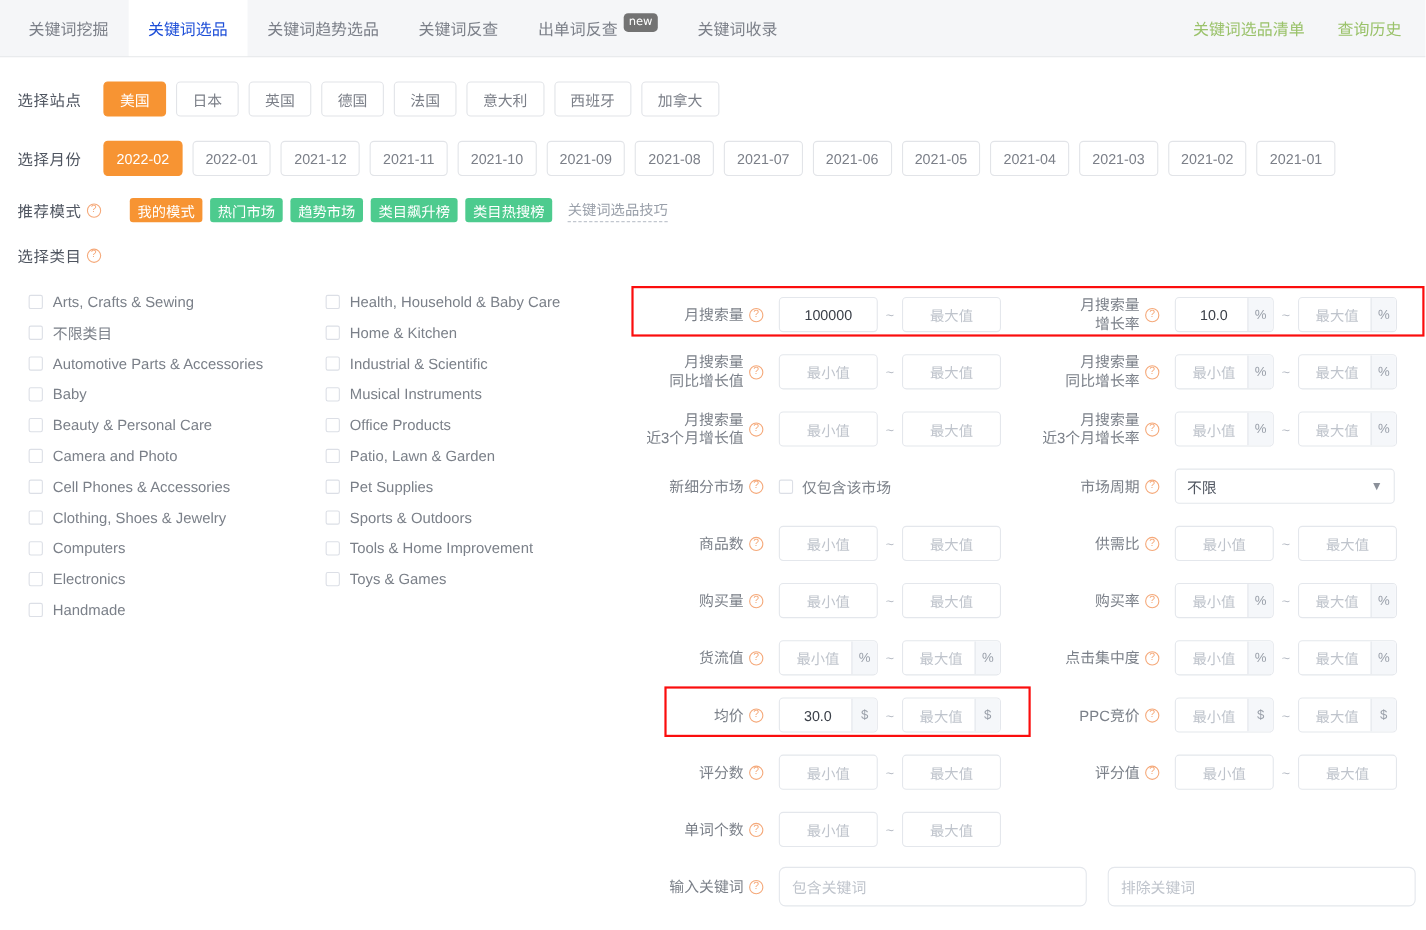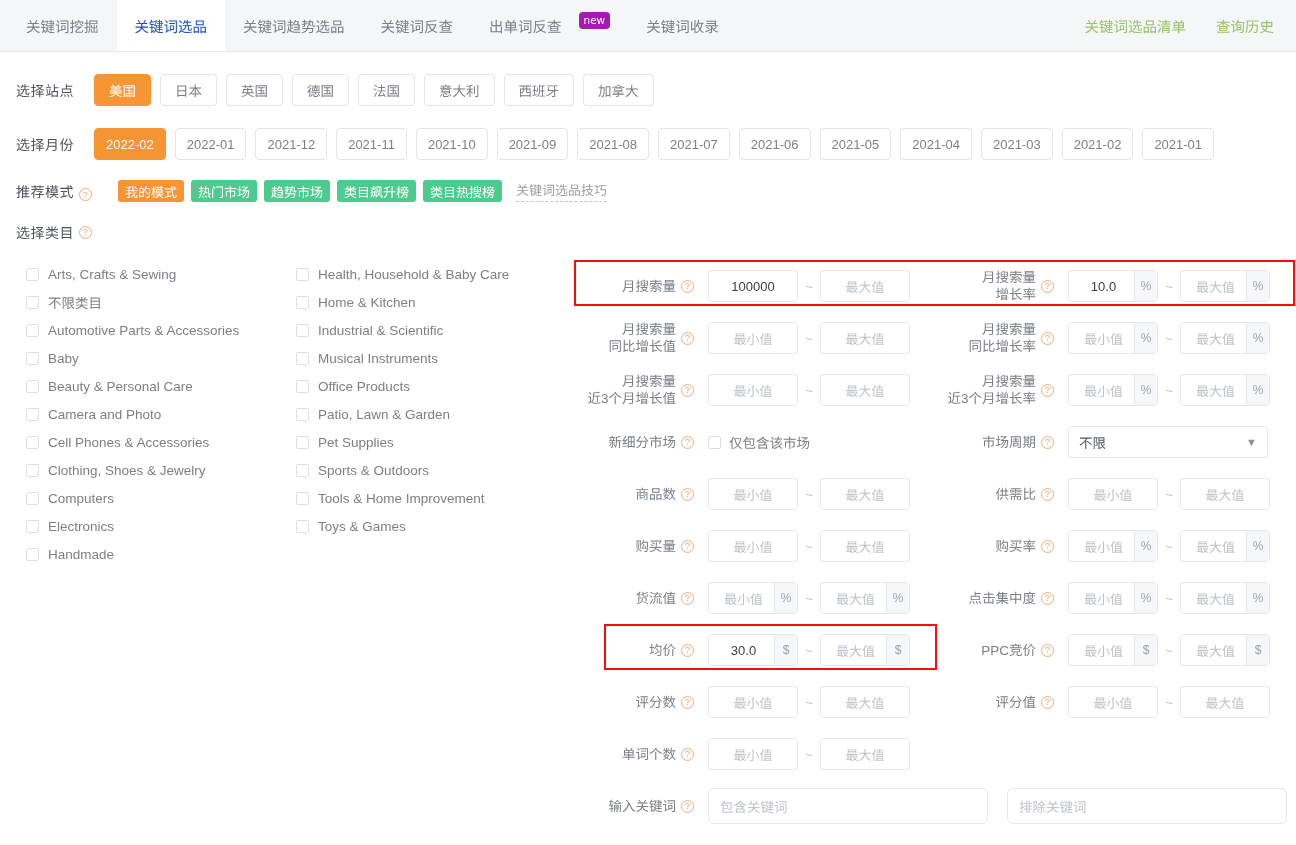--- a/index.html
+++ b/index.html
@@ -39,22 +39,22 @@
     position: relative;
     white-space: nowrap;
   }
   .tab.active {
     background: #ffffff;
     color: #1d4ed8;
     font-weight: normal;
   }
   .badge-new {
     display: inline-block;
-    margin-left: 17px;
-    background: #a21caf;
+    margin-left: 5px;
+    background: #737373;
     color: #fff;
     font-size: 10.5px;
     line-height: 1;
     padding: 3px 5px 3.5px;
     border-radius: 4px;
     font-family: "DejaVu Sans", sans-serif;
     vertical-align: middle;
     position: relative;
     top: -5px;
   }
@@ -369,21 +369,21 @@
       <div class="chip month">2021-06</div>
       <div class="chip month">2021-05</div>
       <div class="chip month">2021-04</div>
       <div class="chip month">2021-03</div>
       <div class="chip month">2021-02</div>
       <div class="chip month">2021-01</div>
     </div>
   </div>
 
   <div class="frow" style="margin-top:20px;">
-    <div class="frow-label" style="display:flex;align-items:flex-end;width:auto;min-width:78px;">
+    <div class="frow-label" style="display:flex;align-items:center;width:auto;min-width:78px;">
       <span>推荐模式</span>
       <span class="qmark">?</span>
     </div>
     <div class="mode-tags" style="margin-left:24px;">
       <span class="mtag orange">我的模式</span>
       <span class="mtag green">热门市场</span>
       <span class="mtag green">趋势市场</span>
       <span class="mtag green">类目飙升榜</span>
       <span class="mtag green">类目热搜榜</span>
       <span class="mode-tip">关键词选品技巧</span>

